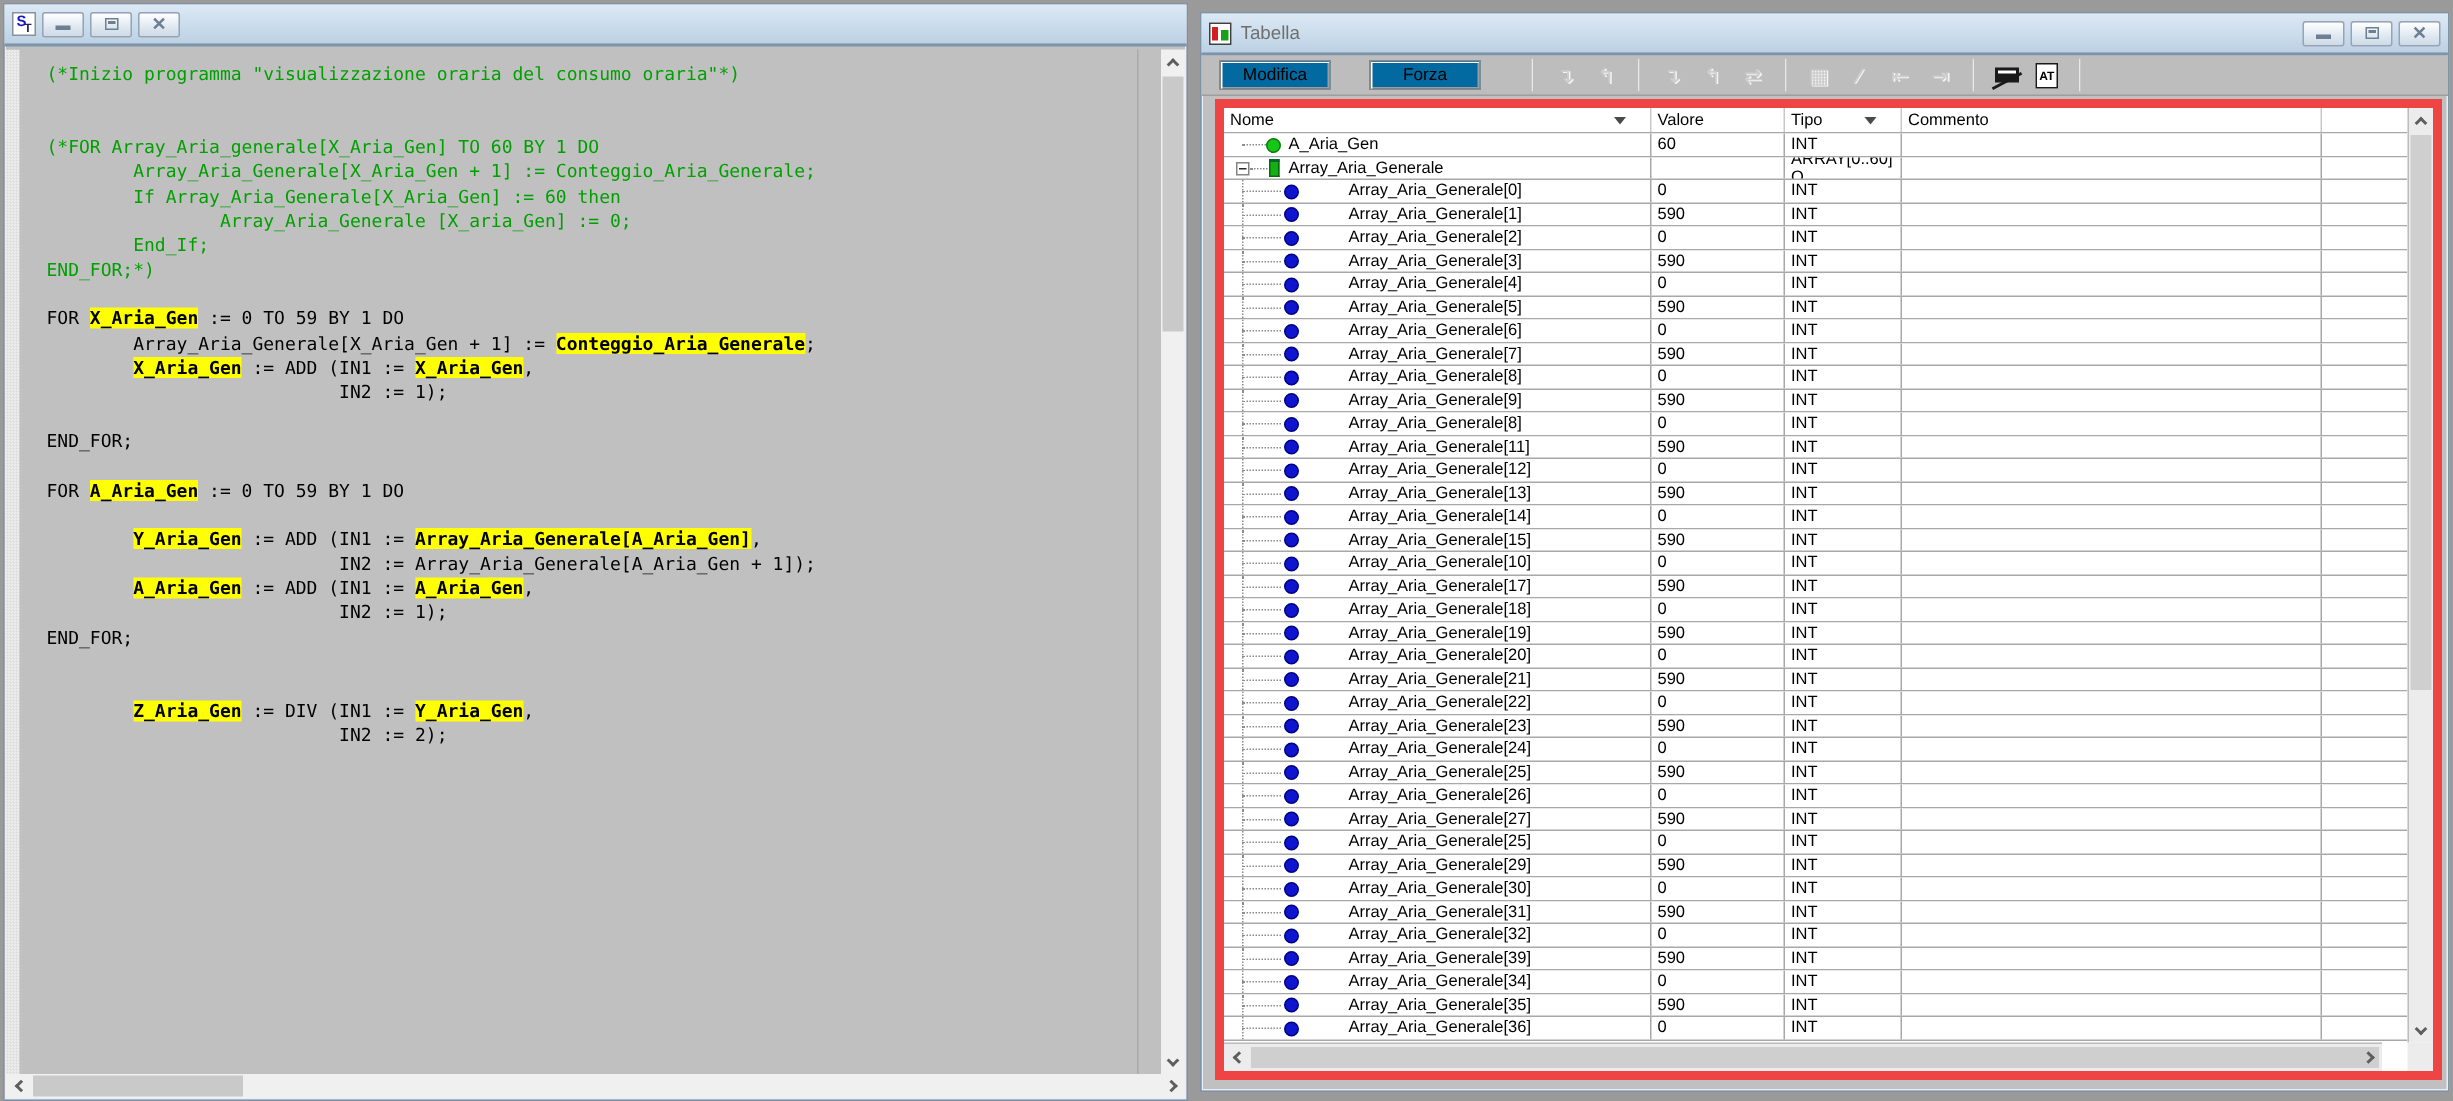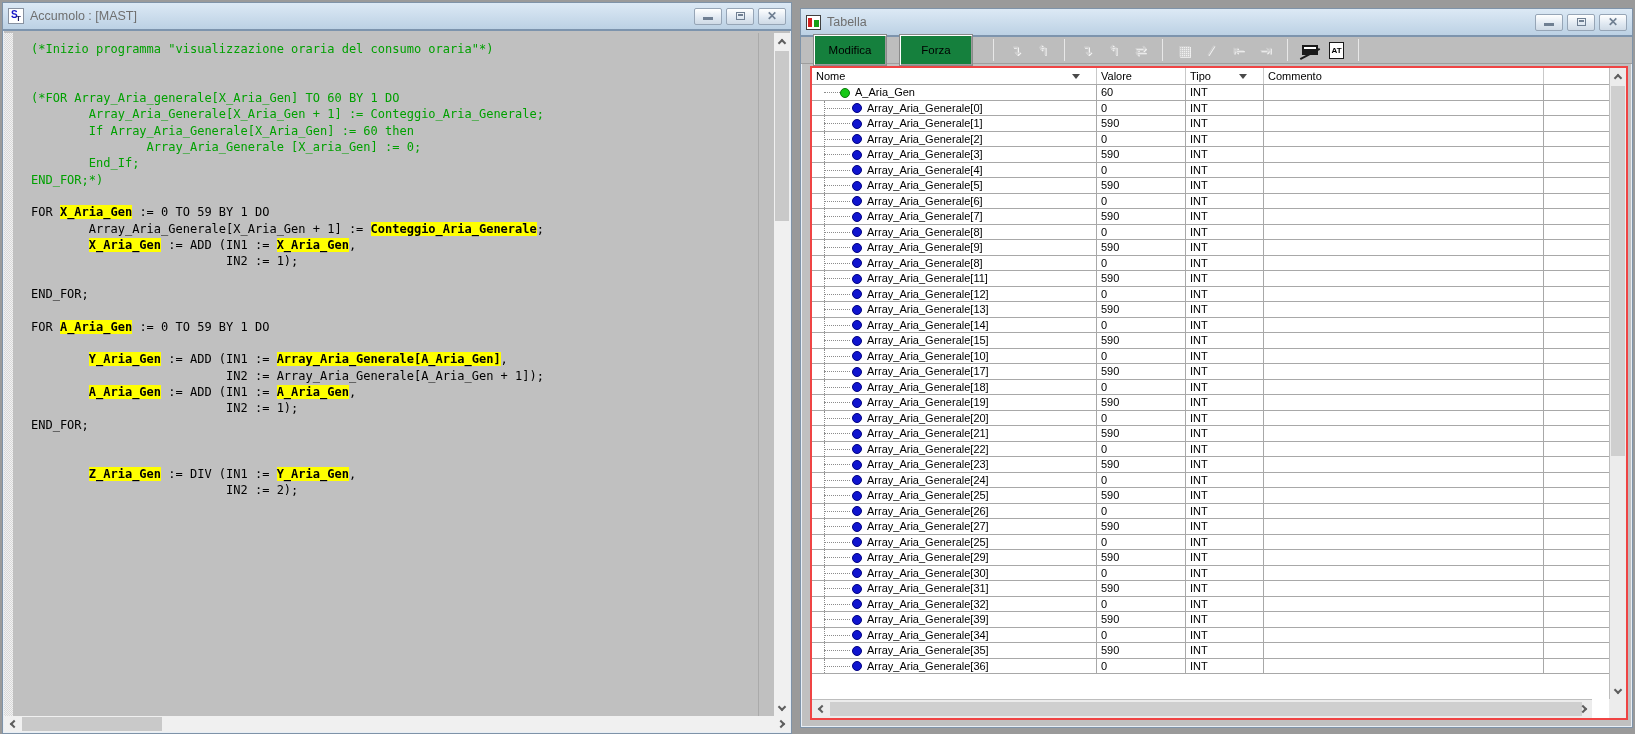--- a/index.html
+++ b/index.html
@@ -48,36 +48,36 @@
   .chev { width:6px; height:6px; border-right:2px solid #5e5e5e; border-bottom:2px solid #5e5e5e; }
   .chev.up { transform:rotate(225deg); margin-top:3px; }
   .chev.down { transform:rotate(45deg); margin-bottom:3px; }
   .chev.left { transform:rotate(135deg); margin-left:3px; }
   .chev.right { transform:rotate(-45deg); margin-right:3px; }
   .sb-thumb { position:absolute; background:#c9c9c9; }
   
   #win-right { left:800px; top:8px; width:833px; height:720px; }
   #toolbar { position:absolute; left:0; top:28px; right:0; height:27px;
     background:#bdbdbd; border-bottom:1px solid #9e9e9e; display:flex; align-items:center; padding-left:12px; }
-  .tool-btn { height:32px; width:74px; margin-right:12px; background:#15803d;
+  .tool-btn { height:20px; width:74px; margin-right:26px; background:#0369a1;
     border:1px solid #8a8a8a; box-shadow:1px 1px 0 #fff inset, -1px -1px 0 #9c9c9c inset;
     font-size:11.5px; color:#000; display:flex; align-items:center; justify-content:center; }
   .tsep { width:1px; height:22px; background:#989898; border-right:1px solid #e8e8e8; margin:0 8px; }
   .tbtn { width:23px; height:22px; margin:0 2px; display:flex; align-items:center; justify-content:center; }
   .tbtn.disabled .tglyph { color:#cdcdcd; text-shadow:1px 1px 0 #f5f5f5; font-size:14px; }
   .tbtn.enabled { }
   .icon-display { width:16px; height:10px; background:#1a1a1a; position:relative; }
   .icon-display:before { content:""; position:absolute; left:2px; top:2px; right:2px; height:2px; background:#fff; }
   .icon-display:after { content:""; position:absolute; left:-3px; top:8px; width:22px; height:2px;
     background:#1a1a1a; transform:rotate(-28deg); }
   .icon-at { width:15px; height:17px; border:1px solid #1a1a1a; background:#fff;
     font-size:8px; font-weight:bold; color:#000; display:flex; align-items:center; justify-content:center; }
   
   #table-outer { position:absolute; left:9px; top:57px; right:4px; bottom:7px;
-    border:2px solid #ef4444; background:#fff; }
+    border:6px solid #ef4444; background:#fff; }
   #table-main { position:absolute; left:0; top:0; right:17px; bottom:0; overflow:hidden; }
   #hdr { display:flex; height:17px; background:#fff; border-bottom:1px solid #a8a8a8; }
   .hcell { position:relative; font-size:11px; color:#000; padding:2px 0 0 4px;
     border-right:1px solid #c9c9c9; }
   .col0 { width:285px; } .col1 { width:89px; } .col2 { width:78px; } .col3 { width:280px; }
   .colf { flex:1; border-right:none; }
   .filter-arrow { position:absolute; right:16px; top:6px; width:0; height:0;
     border-left:4px solid transparent; border-right:4px solid transparent; border-top:5px solid #4a4a4a; }
   #rows {}
   .trow { display:flex; height:15.5px; border-bottom:1px solid #a8a8a8; background:#fff; }
@@ -89,37 +89,36 @@
   .hdots { position:absolute; top:7px; height:0; border-top:1px dotted #8c8c8c; }
   .expander { position:absolute; left:8px; top:3px; width:9px; height:9px; background:#fff;
     border:1px solid #848484; }
   .expander:before { content:""; position:absolute; left:1px; right:1px; top:3px; height:1px; background:#2a2a2a; }
   .ico-gc { position:absolute; left:28px; top:2.5px; width:10px; height:10px; border-radius:50%;
     background:#16c816; border:1px solid #0a7a0a; }
   .ico-gr { position:absolute; left:30px; top:1.5px; width:7px; height:12px;
     background:#12b012; border:1px solid #0a6a0a; border-top:2px solid #063; }
   .ico-bc { position:absolute; left:40px; top:2.5px; width:10px; height:10px; border-radius:50%;
     background:#0f14cf; border:1px solid #000080; }
-  .pad1 { padding-left:43px; } .pad2 { padding-left:55px; }
+  .pad1 { padding-left:43px; } .pad2 { padding-left:83px; }
   .vcell-pad { padding-left:4px; }
   
   #r-vsb { position:absolute; right:0; top:0; width:17px; bottom:19px; background:#ececec; border-left:1px solid #bdbdbd; }
   #r-hsb { position:absolute; left:0; right:17px; bottom:0; height:19px; background:#ececec; border-top:1px solid #bdbdbd; }
   #r-corner { position:absolute; right:0; bottom:0; width:17px; height:19px; background:#ececec; }
 </style>
 </head>
 <body>
 
 <div class="win" id="win-left">
   <div class="titlebar">
     <span class="st-ico">
         <b>S</b>
         <i>T</i>
       </span>
-    <span class="title-text">Accumolo : [MAST]</span>
     <span style="display: flex;">
         <div class="capbtn">
           <span class="g-min"></span>
         </div>
         <div class="capbtn">
           <span class="g-max"></span>
         </div>
         <div class="capbtn">
           <span class="g-close">✕</span>
         </div>
@@ -225,20 +224,32 @@
               <span class="ico-gc"></span>
               <span class="lbl pad1">A_Aria_Gen</span>
             </div>
             <div class="cell col1 vcell-pad">60</div>
             <div class="cell col2 vcell-pad">INT</div>
             <div class="cell col3 vcell-pad"></div>
             <div class="cell colf"></div>
           </div>
           <div class="trow">
             <div class="cell col0">
+              <span class="expander"></span>
+              <span class="hdots" style="left: 17px; width: 12px;"></span>
+              <span class="ico-gr"></span>
+              <span class="lbl pad1">Array_Aria_Generale</span>
+            </div>
+            <div class="cell col1 vcell-pad"></div>
+            <div class="cell col2 vcell-pad">ARRAY[0..60] O...</div>
+            <div class="cell col3 vcell-pad"></div>
+            <div class="cell colf"></div>
+          </div>
+          <div class="trow">
+            <div class="cell col0">
               <span class="vdots"></span>
               <span class="hdots" style="left: 12px; width: 26px;"></span>
               <span class="ico-bc"></span>
               <span class="lbl pad2">Array_Aria_Generale[0]</span>
             </div>
             <div class="cell col1 vcell-pad">0</div>
             <div class="cell col2 vcell-pad">INT</div>
             <div class="cell col3 vcell-pad"></div>
             <div class="cell colf"></div>
           </div>

